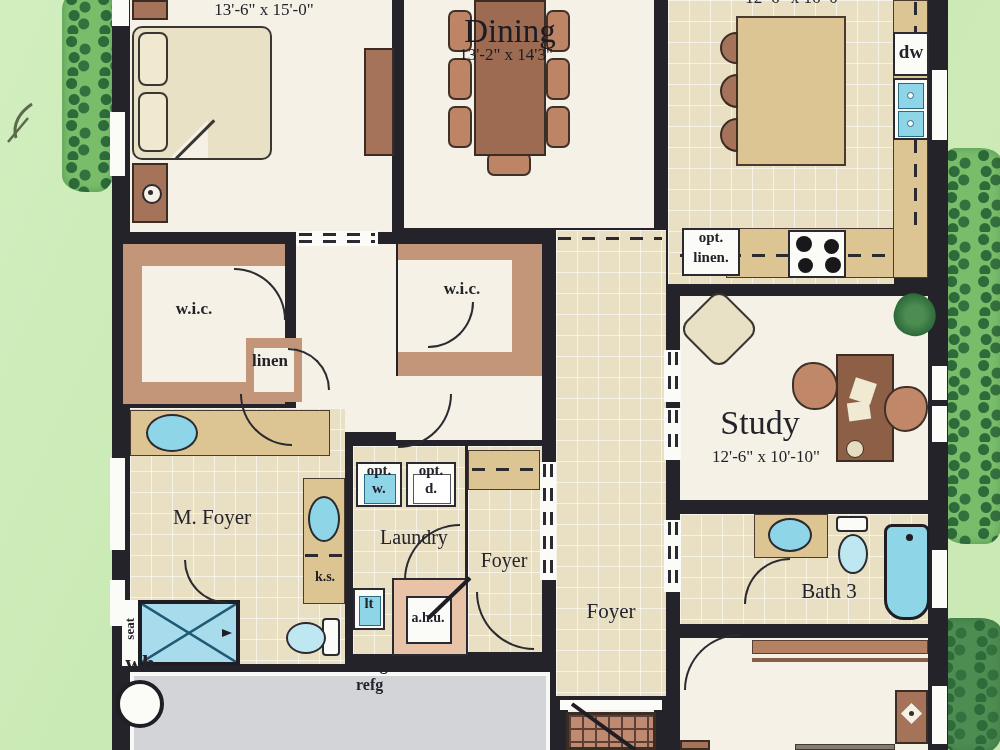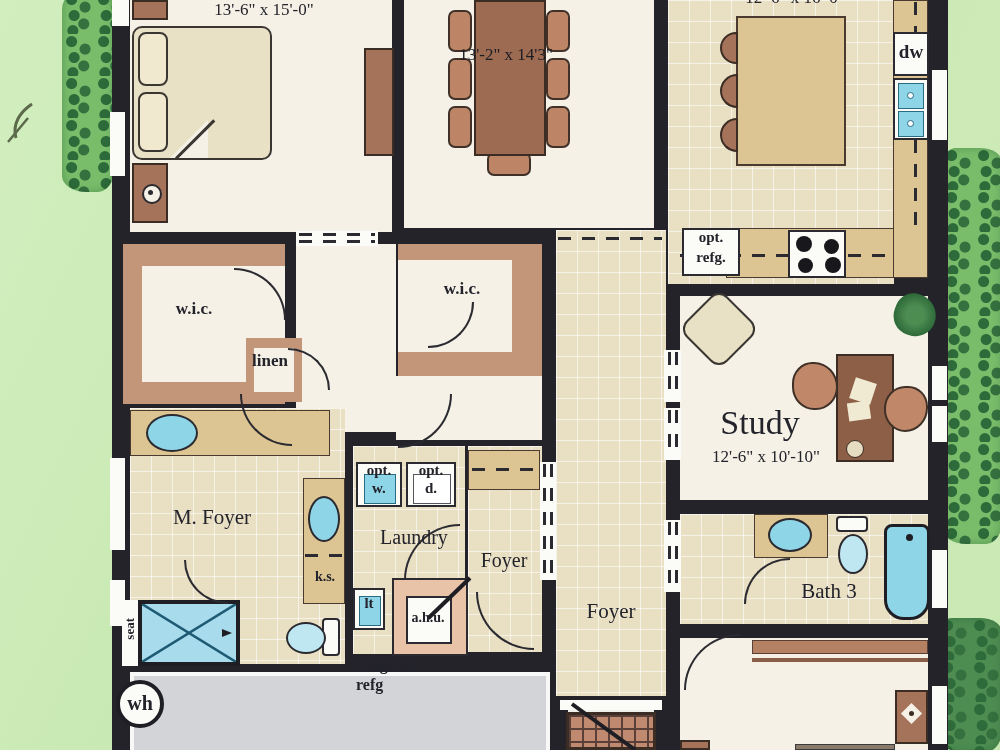--- a/index.html
+++ b/index.html
@@ -224,39 +224,40 @@
   <div class="arc arc-br" style="left:398px;top:394px;width:54px;height:54px;"></div>
   <div class="arc arc-bl" style="left:184px;top:560px;width:44px;height:44px;"></div>
   <div class="arc arc-tl" style="left:404px;top:524px;width:56px;height:56px;"></div>
   <div style="position:absolute;left:412px;top:576px;width:58px;height:4px;background:#1e1e24;transform-origin:right center;transform:rotate(-44deg);"></div>
   <div class="arc arc-bl" style="left:476px;top:592px;width:58px;height:58px;"></div>
   <div class="arc arc-tl" style="left:744px;top:558px;width:46px;height:46px;"></div>
   <div class="arc arc-tl" style="left:684px;top:634px;width:56px;height:56px;"></div>
 
   <div class="t" style="left:264px;top:1px;font-size:17px;">13'-6" x 15'-0"</div>
   <div class="t" style="left:795px;top:-11px;font-size:17px;">12'-6" x 16'-0"</div>
+  <div class="t" style="left:510px;top:14px;font-size:33px;color:#1c1c24;">Dining</div>
   <div class="t" style="left:506px;top:46px;font-size:17px;color:#1c1c24;">13'-2" x 14'3"</div>
   <div class="t b" style="left:194px;top:300px;font-size:17px;">w.i.c.</div>
   <div class="t b" style="left:462px;top:280px;font-size:17px;">w.i.c.</div>
   <div class="t b" style="left:270px;top:352px;font-size:17px;">linen</div>
   <div class="t" style="left:212px;top:506px;font-size:21px;">M. Foyer</div>
   <div class="t b" style="left:325px;top:570px;font-size:14px;">k.s.</div>
   <div class="t" style="left:414px;top:527px;font-size:20px;">Laundry</div>
   <div class="t b" style="left:379px;top:463px;font-size:15px;">opt.</div>
   <div class="t b" style="left:379px;top:481px;font-size:15px;">w.</div>
   <div class="t b" style="left:431px;top:463px;font-size:15px;">opt.</div>
   <div class="t b" style="left:431px;top:481px;font-size:15px;">d.</div>
   <div class="t b" style="left:369px;top:596px;font-size:15px;">lt</div>
   <div class="t b" style="left:428px;top:611px;font-size:14px;">a.h.u.</div>
   <div class="t" style="left:504px;top:550px;font-size:20px;">Foyer</div>
   <div class="t" style="left:611px;top:600px;font-size:21px;">Foyer</div>
   <div class="t" style="left:760px;top:405px;font-size:34px;font-family:Liberation Serif, serif;">Study</div>
   <div class="t" style="left:766px;top:448px;font-size:17px;">12'-6" x 10'-10"</div>
   <div class="t" style="left:829px;top:580px;font-size:21px;">Bath 3</div>
   <div class="t b" style="left:911px;top:42px;font-size:19px;">dw</div>
   <div class="t b" style="left:711px;top:230px;font-size:15px;">opt.</div>
-  <div class="t b" style="left:711px;top:250px;font-size:15px;">refg.</div>
+  <div class="t b" style="left:711px;top:250px;font-size:15px;">linen.</div>
   <div class="t b" style="left:130px;top:622px;font-size:13px;transform:translateX(-50%) rotate(-90deg);transform-origin:center;">seat</div>
-  <div class="t b" style="left:140px;top:693px;font-size:20px;">wh</div>
+  <div class="t b" style="left:140px;top:652px;font-size:23px;">wh</div>
   <div class="tl b" style="left:356px;top:656px;font-size:16px;">rough-in</div>
   <div class="tl b" style="left:356px;top:676px;font-size:16px;">refg</div>
 
 </div>
 
 </body></html>

